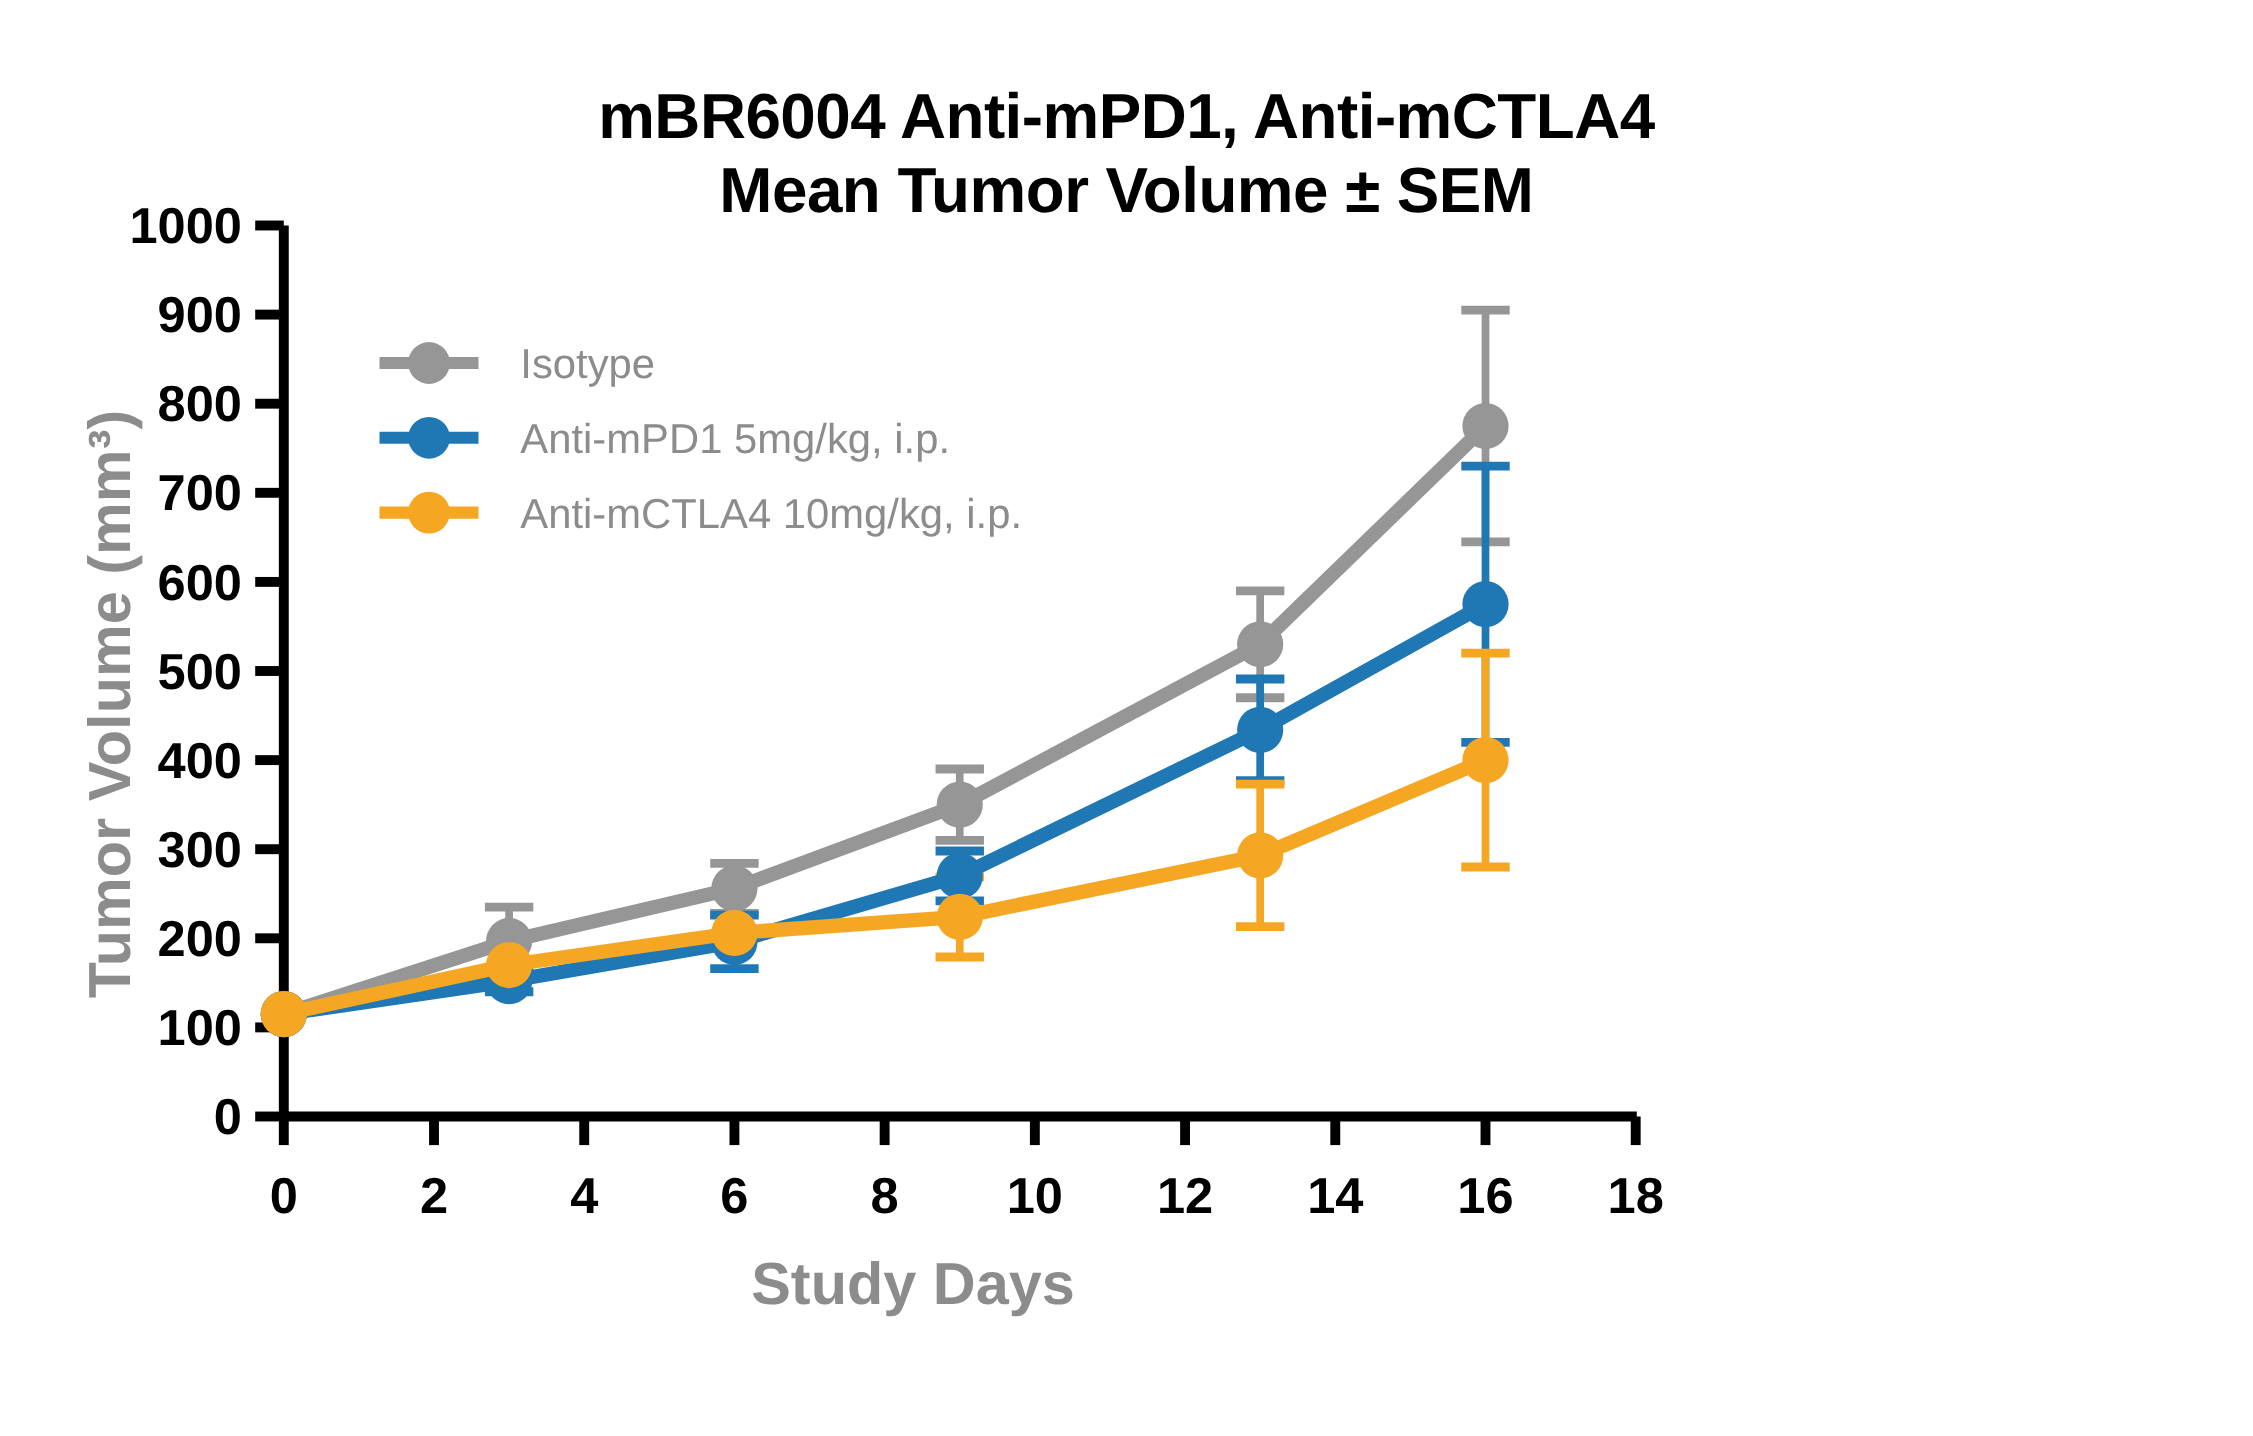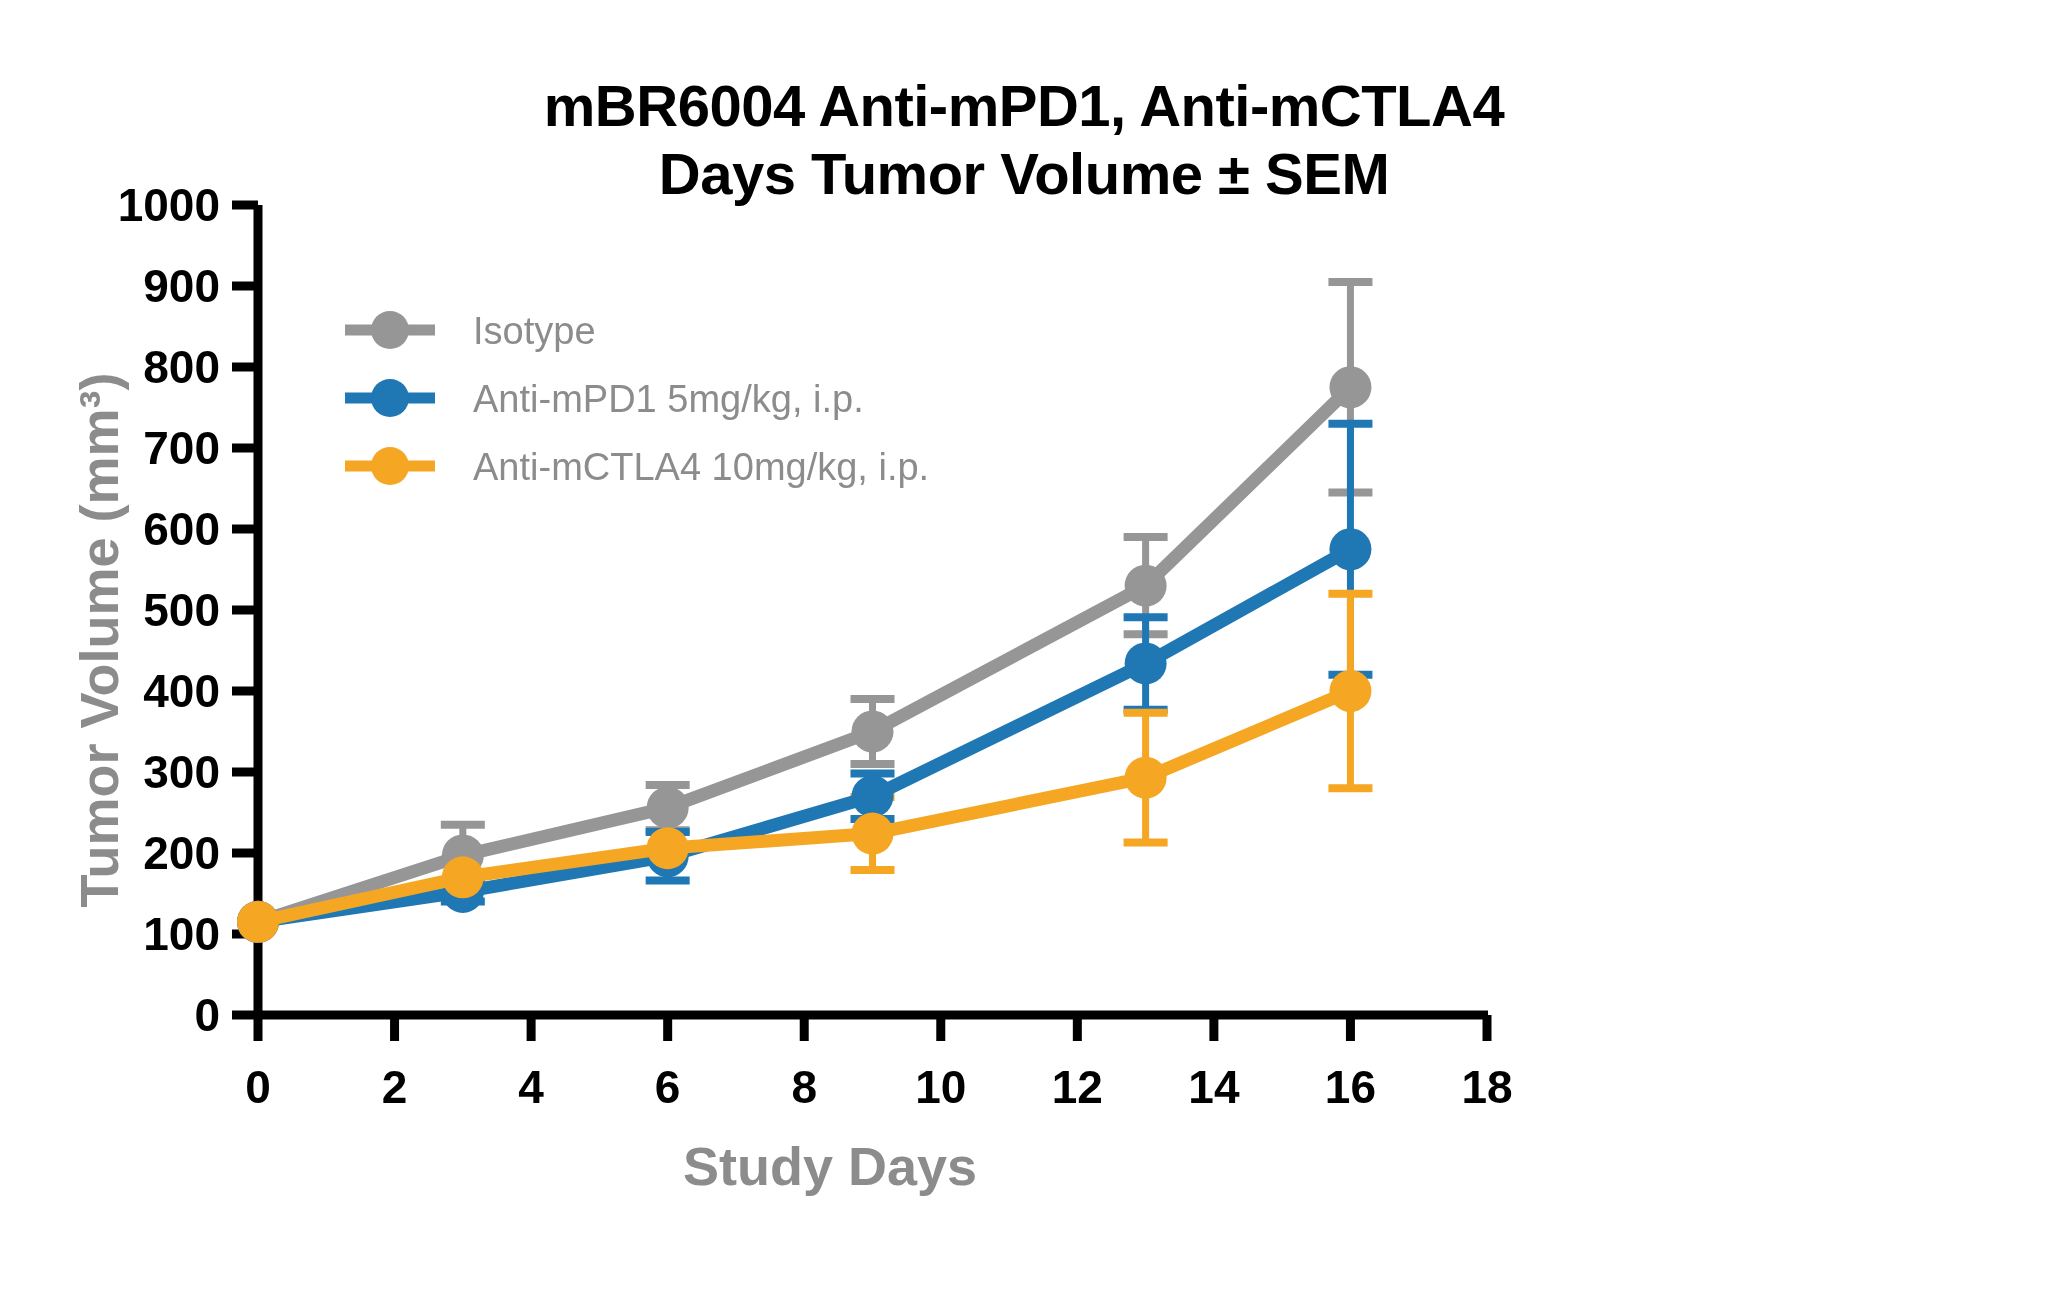--- a/index.html
+++ b/index.html
@@ -13,21 +13,21 @@
   .axlabel{fill:#8c8c8c;font-weight:bold;font-family:"Liberation Sans",sans-serif;}
   .ticktxt{fill:#000;font-weight:bold;font-family:"Liberation Sans",sans-serif;font-size:46px;}
   .legtxt{fill:#8c8c8c;font-family:"Liberation Sans",sans-serif;font-size:38px;}
 </style>
 </head>
 <body>
 
 <div id="stage">
 
   <div class="ttl" id="title1">mBR6004 Anti-mPD1, Anti-mCTLA4</div>
-  <div class="ttl" id="title2">Days Tumor Volume ± SEM</div>
+  <div class="ttl" id="title2">Mean Tumor Volume ± SEM</div>
 
   <svg id="plot" width="2048" height="1305">
     <g id="yticklabels">
         <text x="220" y="1031" text-anchor="end" class="ticktxt">0</text>
         <text x="220" y="950" text-anchor="end" class="ticktxt">100</text>
         <text x="220" y="869" text-anchor="end" class="ticktxt">200</text>
         <text x="220" y="788" text-anchor="end" class="ticktxt">300</text>
         <text x="220" y="707" text-anchor="end" class="ticktxt">400</text>
         <text x="220" y="626" text-anchor="end" class="ticktxt">500</text>
         <text x="220" y="545" text-anchor="end" class="ticktxt">600</text>

